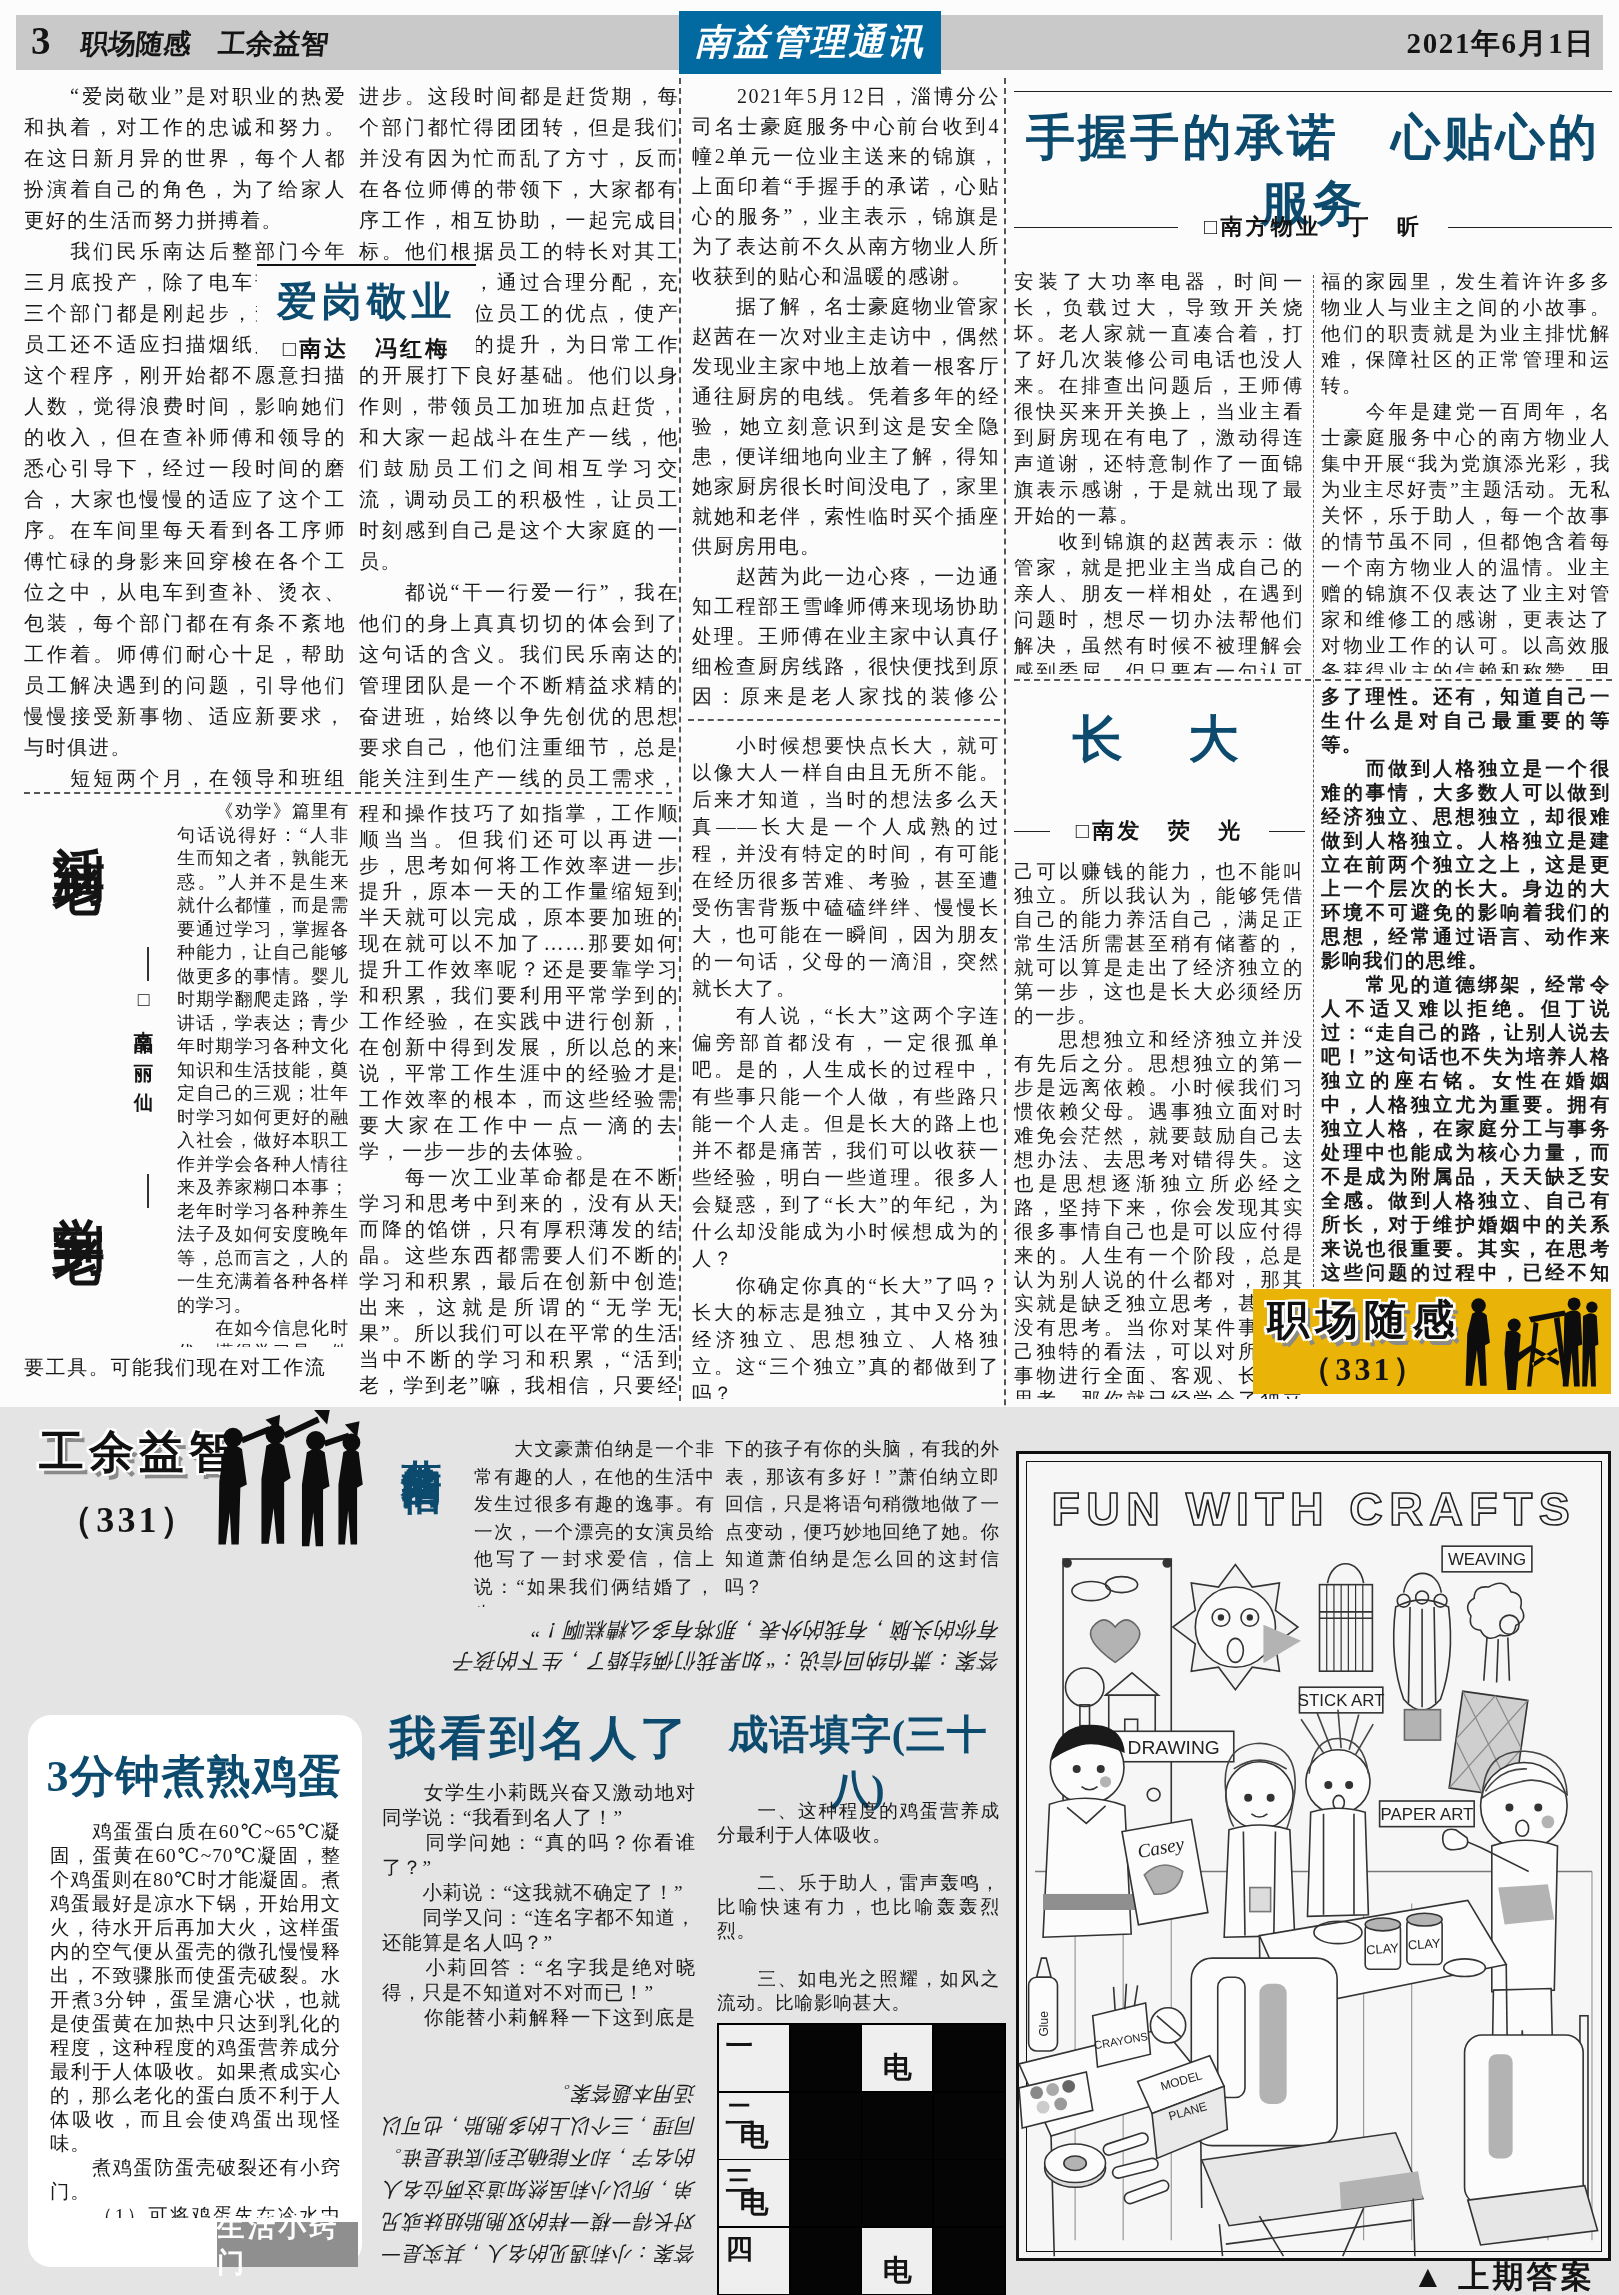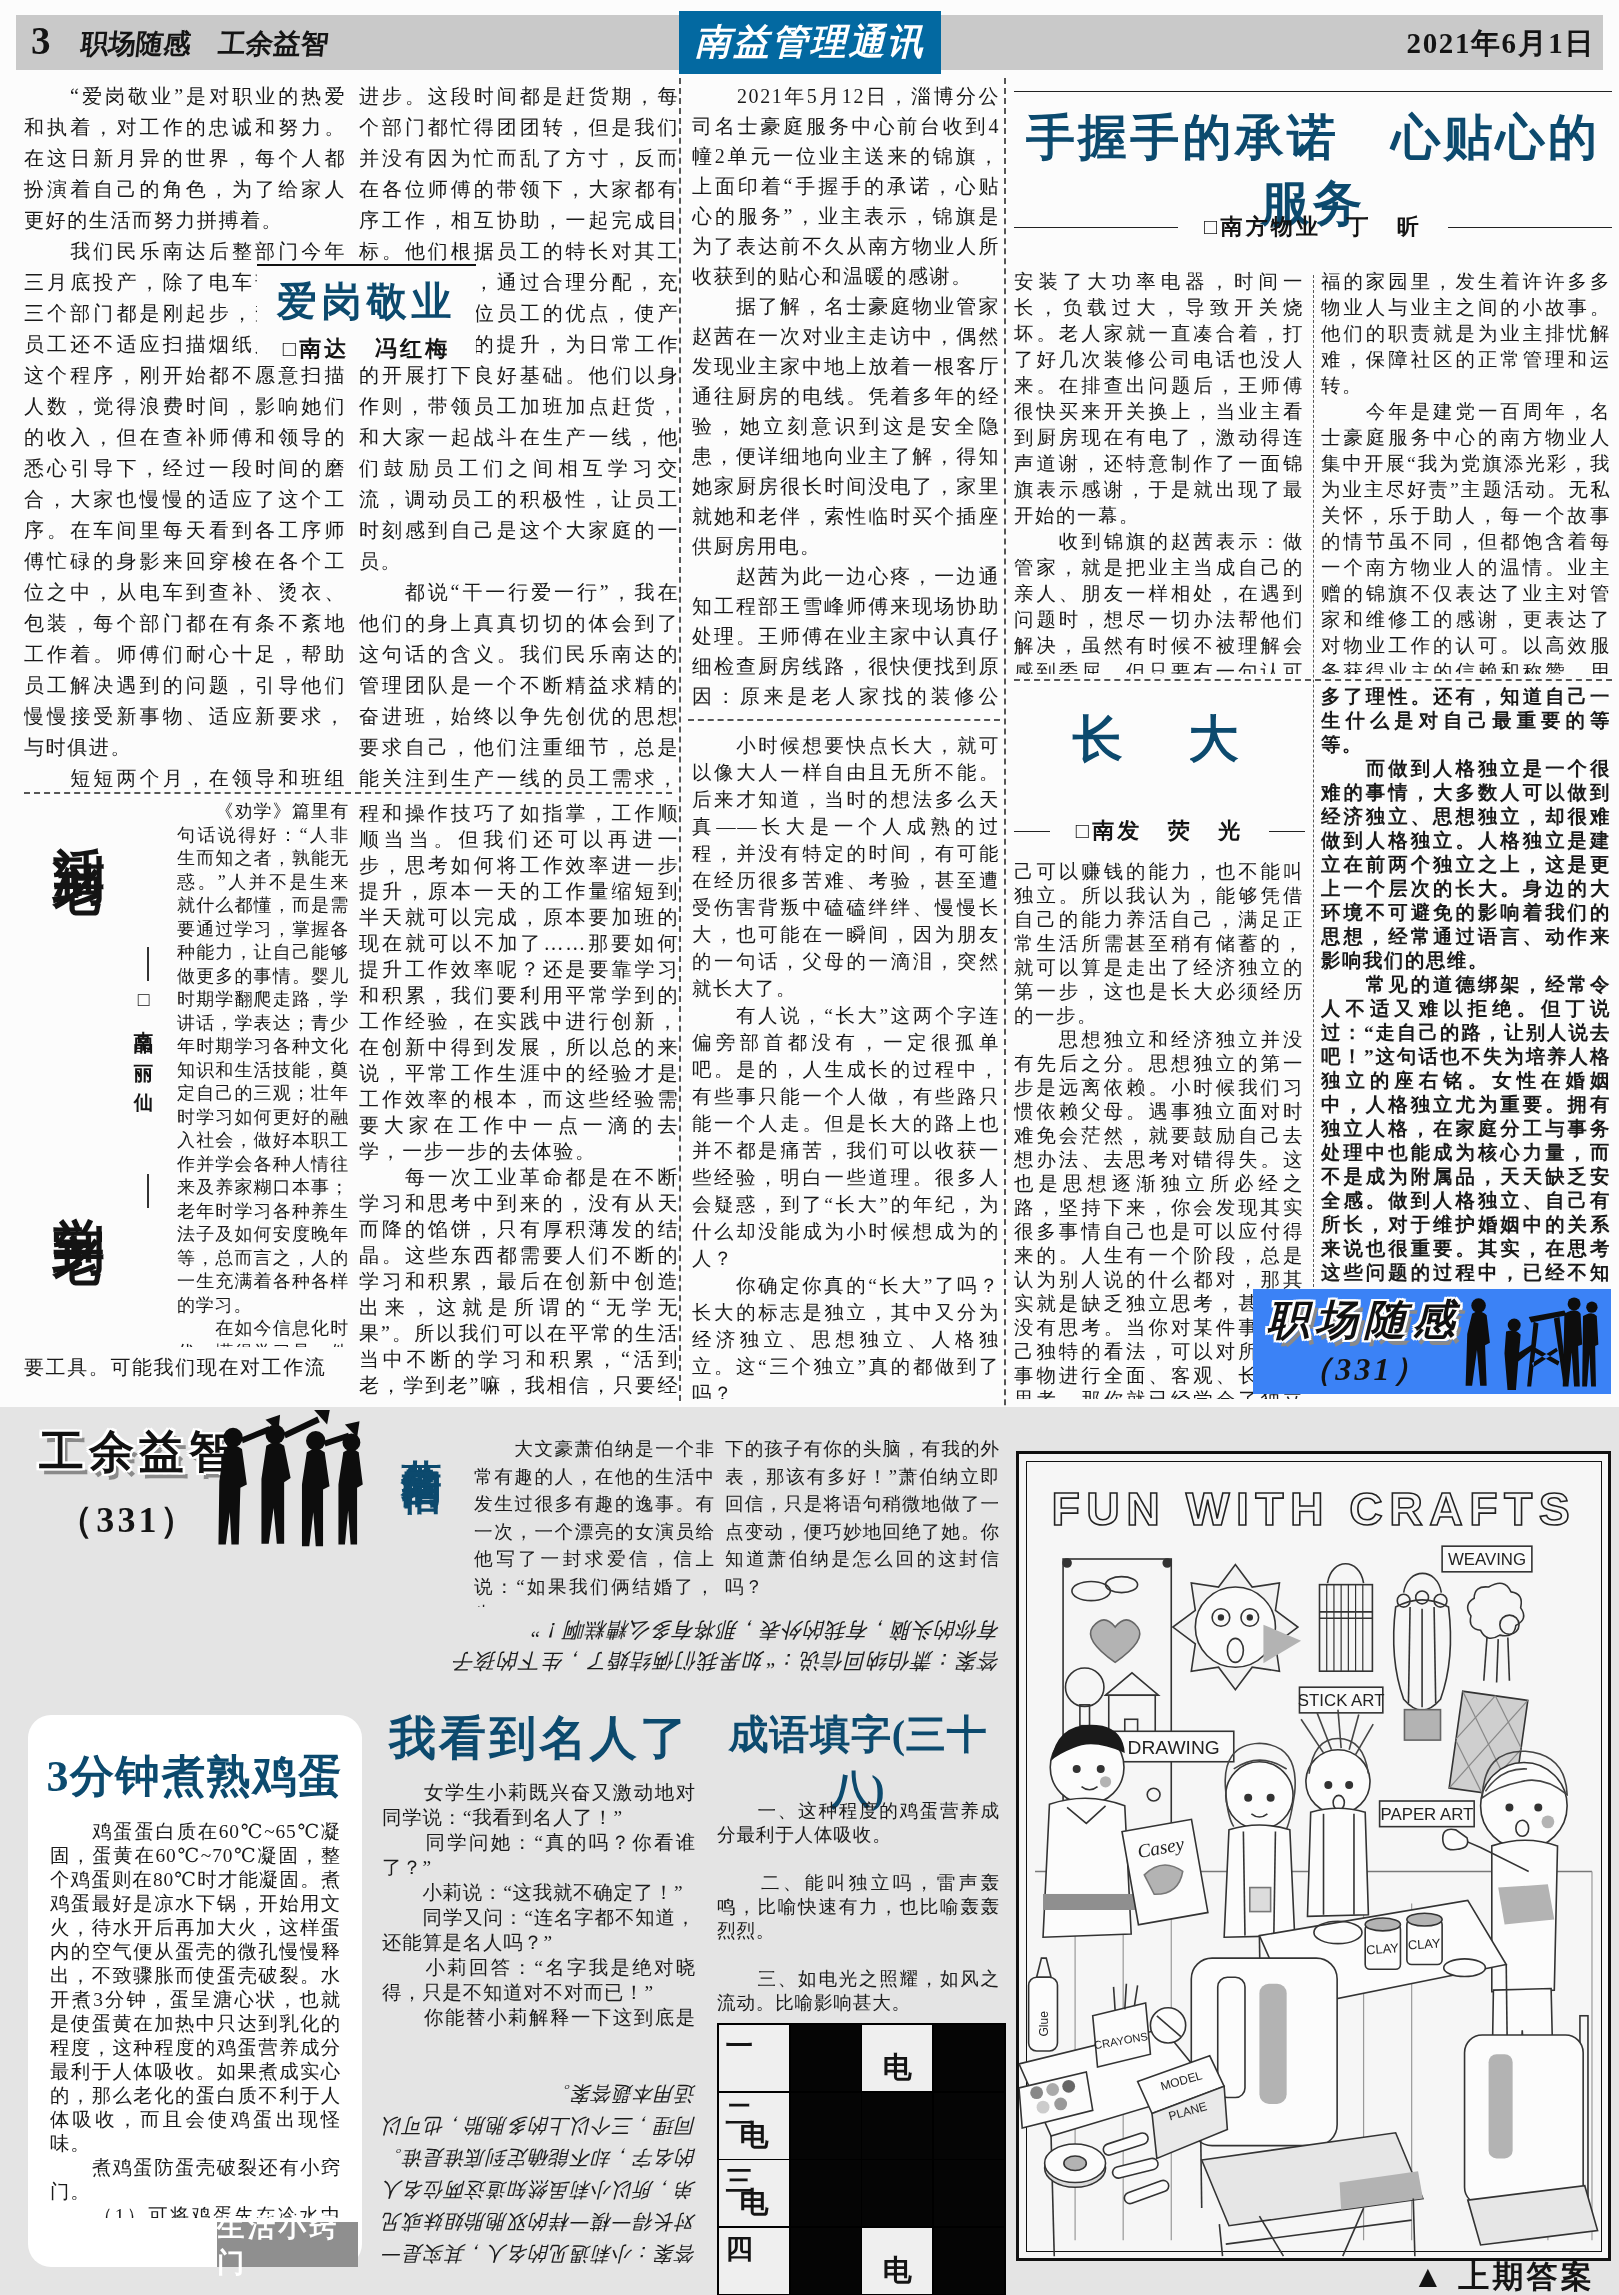--- a/index.html
+++ b/index.html
@@ -31,22 +31,22 @@
   .vertical{writing-mode:vertical-rl;text-orientation:upright;}
   
   .aigang-box{left:257px;top:264px;width:219px;height:100px;background:#fcfcfc;
        border-top:2.4px solid #111;text-align:center;}
   .aigang-box .headline{font-size:40px;letter-spacing:4.9px;margin-top:8px;}
   
   .big-vtitle{font-size:52px;font-weight:bold;letter-spacing:8px;line-height:1.1;}
   .vauthor{font-size:19.4px;font-weight:bold;letter-spacing:4.9px;}
   .vstick{width:0;border-left:2.4px solid #333;}
   
-  .badge-zc{left:1253px;top:1289px;width:358px;height:105px;background:#3b82f6;
-       display:flex;align-items:center;justify-content:space-between;padding:0 11.3px;box-sizing:border-box;font-style:italic;}
+  .badge-zc{left:1253px;top:1289px;width:358px;height:105px;background:#eab308;
+       display:flex;align-items:center;justify-content:space-between;padding:0 11.3px;box-sizing:border-box;}
   .outlined{font-family:"Liberation Sans","DejaVu Sans",sans-serif;font-weight:bold;color:#111;
        text-shadow:-2.4px -2.4px 0 #fff,2.4px -2.4px 0 #fff,-2.4px 2.4px 0 #fff,2.4px 2.4px 0 #fff,
                    -2.4px 0 0 #fff,2.4px 0 0 #fff,0 -2.4px 0 #fff,0 2.4px 0 #fff,4.9px 5.7px 0 #8a8a8a;}
   .badge-num{font-size:32px;font-weight:bold;letter-spacing:3.2px;text-align:center;}
   
   .bottom-bg{left:0;top:1407px;width:1619px;height:888px;background:#e4e4e4;}
   .jidan-card{left:28px;top:1715px;width:334px;height:552px;background:#ffffff;border-radius:23px;}
   .tag-box{background:#8f8f8f;color:#ffffff;font-weight:bold;font-size:27.5px;letter-spacing:3.2px;
        display:flex;align-items:center;justify-content:center;
        font-family:Liberation Mono, monospace;}
@@ -208,21 +208,21 @@
 　　同学问她：“真的吗？你看谁了？”
 　　小莉说：“这我就不确定了！”
 　　同学又问：“连名字都不知道，还能算是名人吗？”
 　　小莉回答：“名字我是绝对晓得，只是不知道对不对而已！”
 　　你能替小莉解释一下这到底是什么情况吗？</div>
   <div class="col flipped" style="left:382px;top:2040px;width:314px;height:230px;font-size:20px;line-height:32px;letter-spacing:0.8px;">答案：小莉遇见的名人，其实是一对长得一模一样的双胞胎姐妹或兄弟，所以小莉虽然知道这两位名人的名字，却不能确定到底谁是谁。同理，三个以上的多胞胎，也可以适用本题答案。</div>
 
   <div class="abs headline" style="left:714px;top:1707px;width:288px;font-size:40px;letter-spacing:0.8px;">成语填字(三十八)</div>
   <div class="col" style="left:717px;top:1775px;width:283px;height:243px;font-size:18.6px;line-height:24px;letter-spacing:0.8px;">
     <div>　　一、这种程度的鸡蛋营养成分最利于人体吸收。</div>
-    <div>　　二、能叫独立吗，雷声轰鸣，比喻快速有力，也比喻轰轰烈烈。</div>
+    <div>　　二、乐于助人，雷声轰鸣，比喻快速有力，也比喻轰轰烈烈。</div>
     <div>　　三、如电光之照耀，如风之流动。比喻影响甚大。</div>
     
   </div>
   <div class="abs xgrid" id="xgrid">
       <div class="xcell">
         <span class="num">一</span>
       </div>
       <div class="xcell black"></div>
       <div class="xcell">
         <span class="han">电</span>

